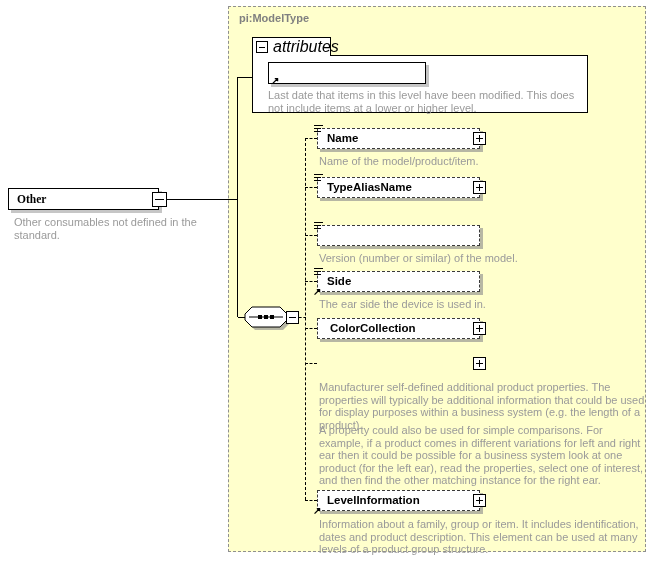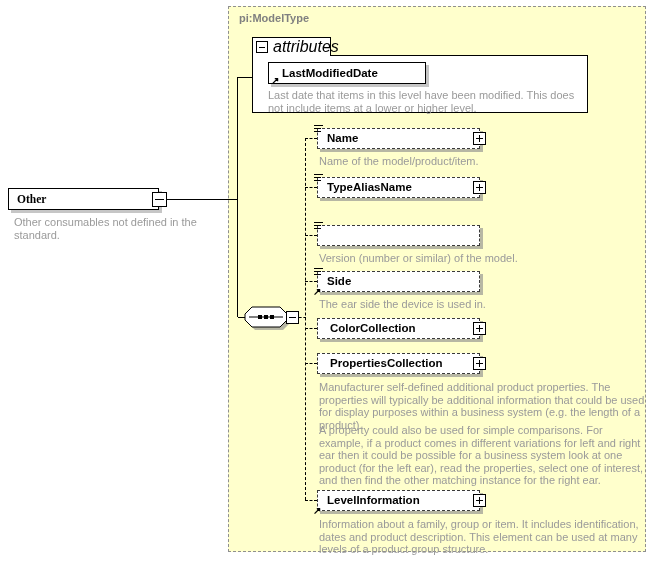--- a/index.html
+++ b/index.html
@@ -74,21 +74,20 @@
   <div class="hline" style="left:238px;top:317px;width:9px;"></div>
 
   <div class="attr-tab">
     <span class="pmbox sm"></span>
     <span class="tab-label">attributes</span>
   </div>
   <div class="attr-body"></div>
 
   <div class="elem shadow-w" style="left:268px;top:62px;width:158px;height:22px;z-index:4;">
     <span class="icon-arrow inside">↗</span>
-    <span class="nm" style="padding-left:13px;line-height:20px;">LastModifiedDate</span>
   </div>
   <div class="desc" style="left:268px;top:89px;width:316px;">Last date that items in this level have been modified. This does not include items at a lower or higher level.</div>
 
   <svg class="octagon" style="left:244px;top:306px;" width="50" height="28">
     <polygon points="11,4 39,4 46,11 46,17 39,24 11,24 4,17 4,11" fill="#b7b7a4" stroke="none"></polygon>
     <polygon points="8,1 36,1 43,8 43,14 36,21 8,21 1,14 1,8" fill="#ffffff" stroke="#000000"></polygon>
     <line x1="5" y1="11" x2="39" y2="11" stroke="#000"></line>
     <rect x="14" y="9" width="4" height="4" fill="#000"></rect>
     <rect x="20" y="9" width="4" height="4" fill="#000"></rect>
     <rect x="26" y="9" width="4" height="4" fill="#000"></rect>
@@ -144,23 +143,20 @@
     <span class="icon-arrow">↗</span>
     <span class="nm">Side</span>
   </div>
   <div class="desc" style="left:319px;top:298px;width:330px;">The ear side the device is used in.</div>
 
   <div class="elem dashed shadow-y" style="left:317px;top:318px;width:163px;">
     <span class="nm" style="padding-left:12px;">ColorCollection</span>
   </div>
   <div class="pmbox plus" style="left:473px;top:322px;"></div>
 
-  <div class="elem dashed shadow-y" style="left:317px;top:353px;width:163px;">
-    <span class="nm" style="padding-left:12px;">PropertiesCollection</span>
-  </div>
   <div class="pmbox plus" style="left:473px;top:357px;"></div>
   <div class="desc" style="left:319px;top:381px;width:328px;">Manufacturer self-defined additional product properties.  The properties will typically be additional information that could be used for display purposes within a business system (e.g. the length of a product).</div>
   <div class="desc" style="left:319px;top:424px;width:328px;">A property could also be used for simple comparisons.  For example, if a product comes in different variations for left and right ear then it could be possible for a business system look at one product (for the left ear), read the properties, select one of interest, and then find the other matching instance for the right ear.</div>
 
   <div class="elem dashed shadow-y" style="left:317px;top:490px;width:163px;">
     <span class="icon-arrow">↗</span>
     <span class="nm">LevelInformation</span>
   </div>
   <div class="pmbox plus" style="left:473px;top:494px;"></div>
   <div class="desc" style="left:319px;top:518px;width:328px;">Information about a family, group or item. It includes identification, dates and product description. This element can be used at many levels of a product group structure.</div>

